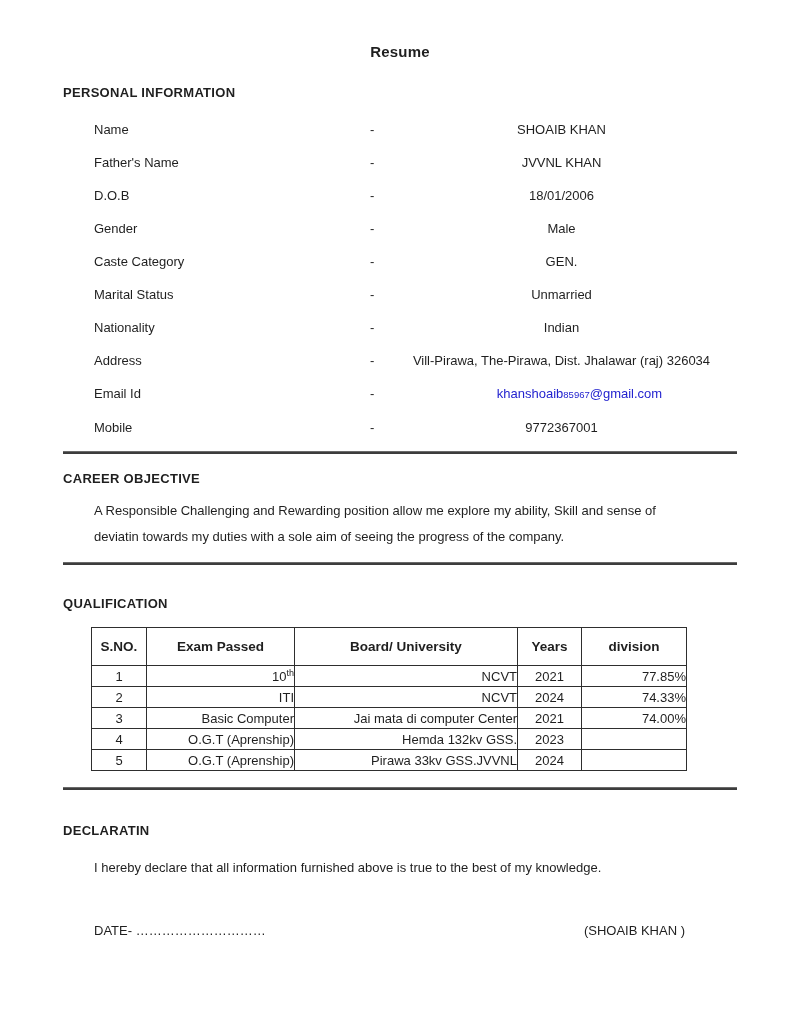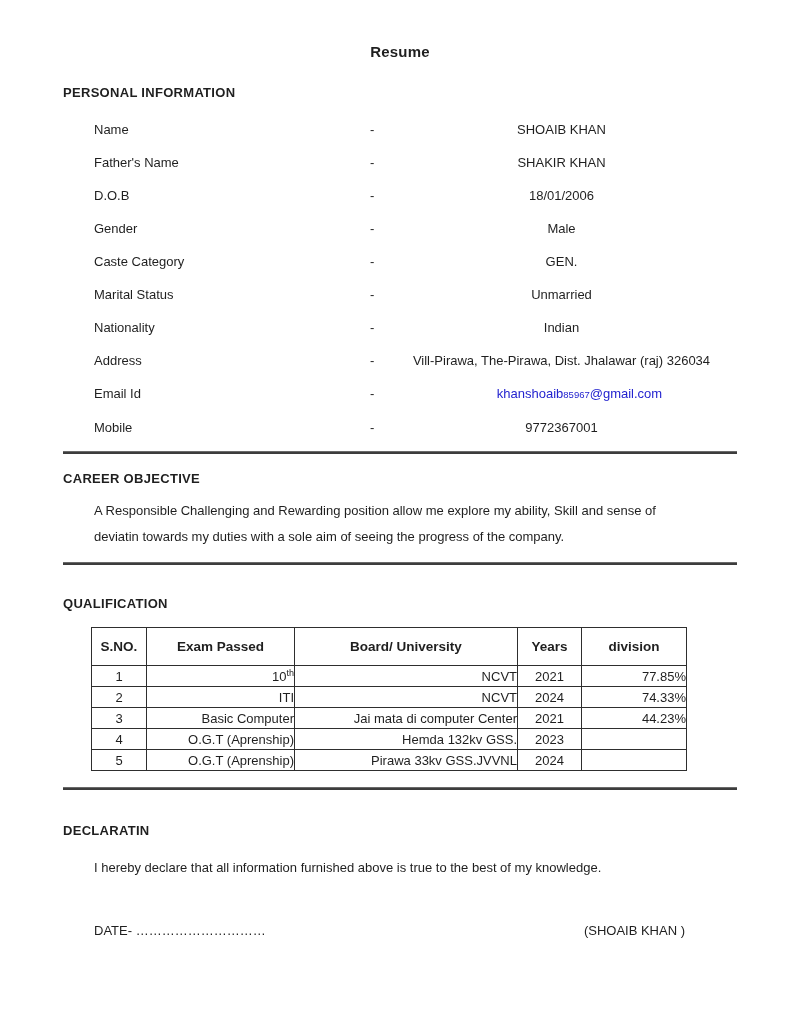--- a/index.html
+++ b/index.html
@@ -115,21 +115,21 @@
 
   <div class="pi-rows">
       <div class="pi-row">
         <span class="pi-label">Name</span>
         <span class="pi-dash">-</span>
         <span class="pi-value">SHOAIB KHAN</span>
       </div>
       <div class="pi-row">
         <span class="pi-label">Father's Name</span>
         <span class="pi-dash">-</span>
-        <span class="pi-value">SHAKIR KHAN</span>
+        <span class="pi-value">JVVNL KHAN</span>
       </div>
       <div class="pi-row">
         <span class="pi-label">D.O.B</span>
         <span class="pi-dash">-</span>
         <span class="pi-value">18/01/2006</span>
       </div>
       <div class="pi-row">
         <span class="pi-label">Gender</span>
         <span class="pi-dash">-</span>
         <span class="pi-value">Male</span>
@@ -205,21 +205,21 @@
           <td>ITI</td>
           <td>NCVT</td>
           <td class="c-center">2024</td>
           <td>74.33%</td>
         </tr>
         <tr>
           <td class="c-center">3</td>
           <td>Basic Computer</td>
           <td>Jai mata di computer Center</td>
           <td class="c-center">2021</td>
-          <td>44.23%</td>
+          <td>74.00%</td>
         </tr>
         <tr>
           <td class="c-center">4</td>
           <td>O.G.T (Aprenship)</td>
           <td>Hemda 132kv GSS.</td>
           <td class="c-center">2023</td>
           <td></td>
         </tr>
         <tr>
           <td class="c-center">5</td>

